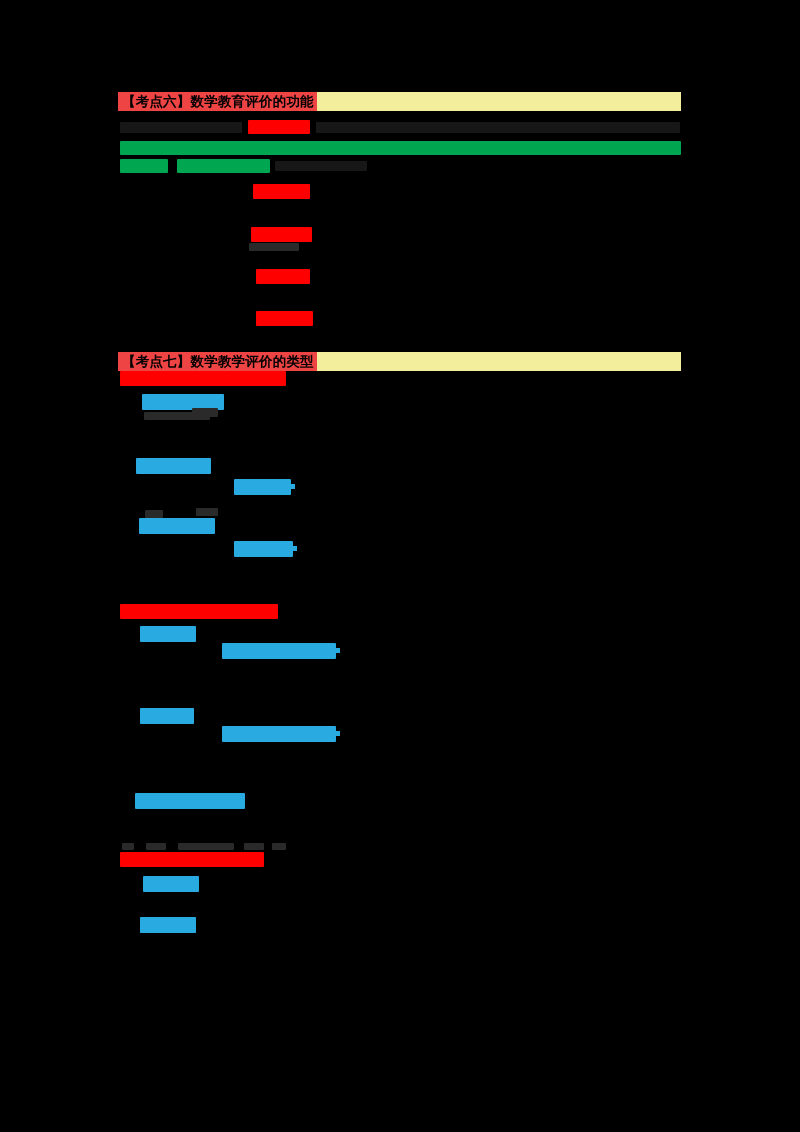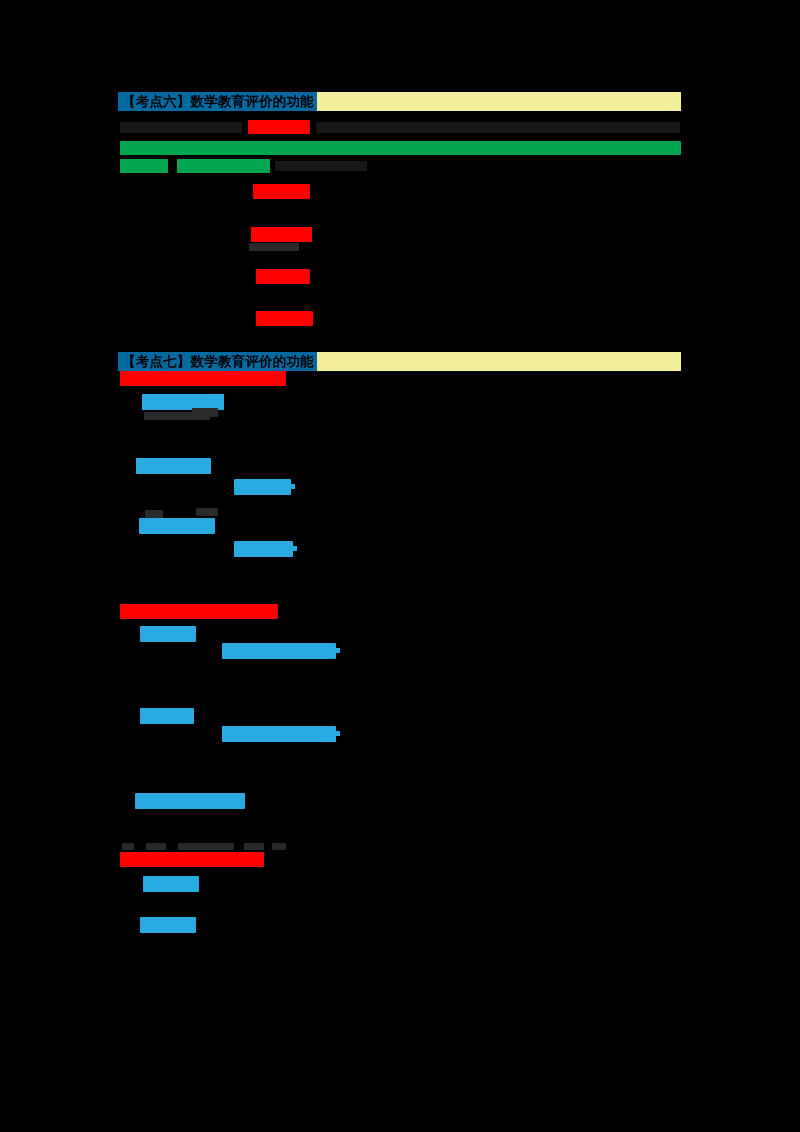--- a/index.html
+++ b/index.html
@@ -23,21 +23,21 @@
   }
 
   
   .header-band {
     position: absolute;
     display: flex;
     align-items: stretch;
     height: 19px;
   }
   .header-title {
-    background: #0369a1;
+    background: #ef4444;
     color: #000000;
     font-family: "DejaVu Serif", "Liberation Serif", serif;
     font-weight: bold;
     font-size: 13.5px;
     line-height: 19px;
     letter-spacing: 0.2px;
     padding: 0 3px 0 4px;
     white-space: nowrap;
   }
   .header-tail {
@@ -78,21 +78,21 @@
     <div class="run green" style="left: 177px; top: 159px; width: 93px; height: 14px;"></div>
     <div class="run dim" style="left: 120px; top: 122px; width: 122px; height: 11px;"></div>
     <div class="run dim" style="left: 316px; top: 122px; width: 364px; height: 11px;"></div>
     <div class="run dim" style="left: 275px; top: 161px; width: 92px; height: 10px;"></div>
     <div class="run red" style="left: 253px; top: 184px; width: 57px; height: 15px;"></div>
     <div class="run red" style="left: 251px; top: 227px; width: 61px; height: 15px;"></div>
     <div class="run red" style="left: 256px; top: 269px; width: 54px; height: 15px;"></div>
     <div class="run red" style="left: 256px; top: 311px; width: 57px; height: 15px;"></div>
     <div class="run faint" style="left: 249px; top: 243px; width: 50px; height: 8px;"></div>
     <div class="header-band" style="left: 118px; top: 352px; width: 563px;">
-      <div class="header-title">【考点七】数学教育评价的功能</div>
+      <div class="header-title">【考点七】数学教学评价的类型</div>
       <div class="header-tail"></div>
     </div>
     <div class="run red" style="left: 120px; top: 371px; width: 166px; height: 15px;"></div>
     <div class="run blue" style="left: 142px; top: 394px; width: 82px; height: 16px;"></div>
     <div class="run blue" style="left: 136px; top: 458px; width: 75px; height: 16px;"></div>
     <div class="run blue" style="left: 234px; top: 479px; width: 57px; height: 16px;"></div>
     <div class="tick" style="left: 291px; top: 484px; width: 4px; height: 5px;"></div>
     <div class="run blue" style="left: 139px; top: 518px; width: 76px; height: 16px;"></div>
     <div class="run blue" style="left: 234px; top: 541px; width: 59px; height: 16px;"></div>
     <div class="tick" style="left: 293px; top: 546px; width: 4px; height: 5px;"></div>

